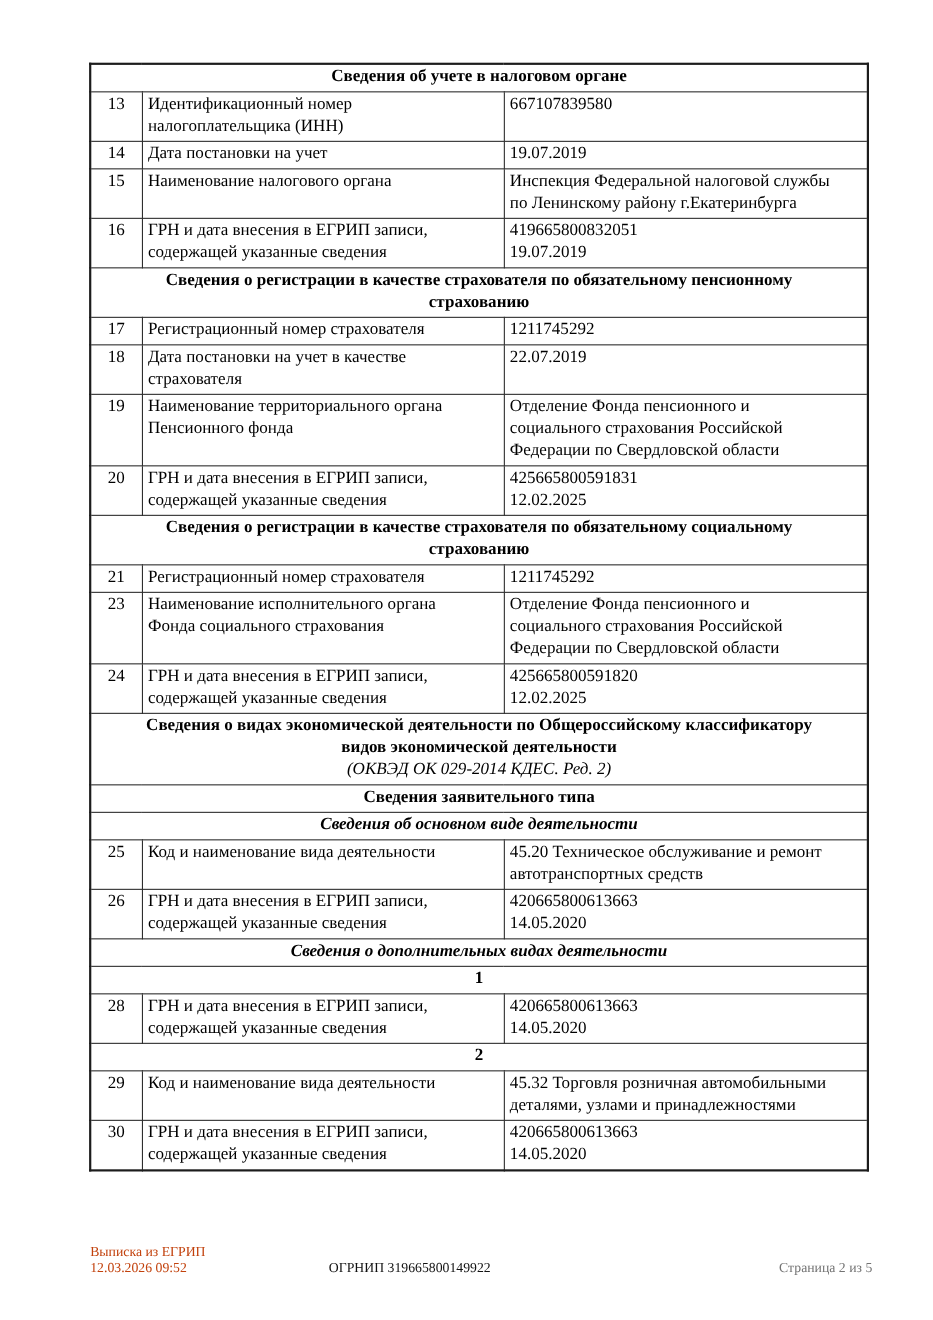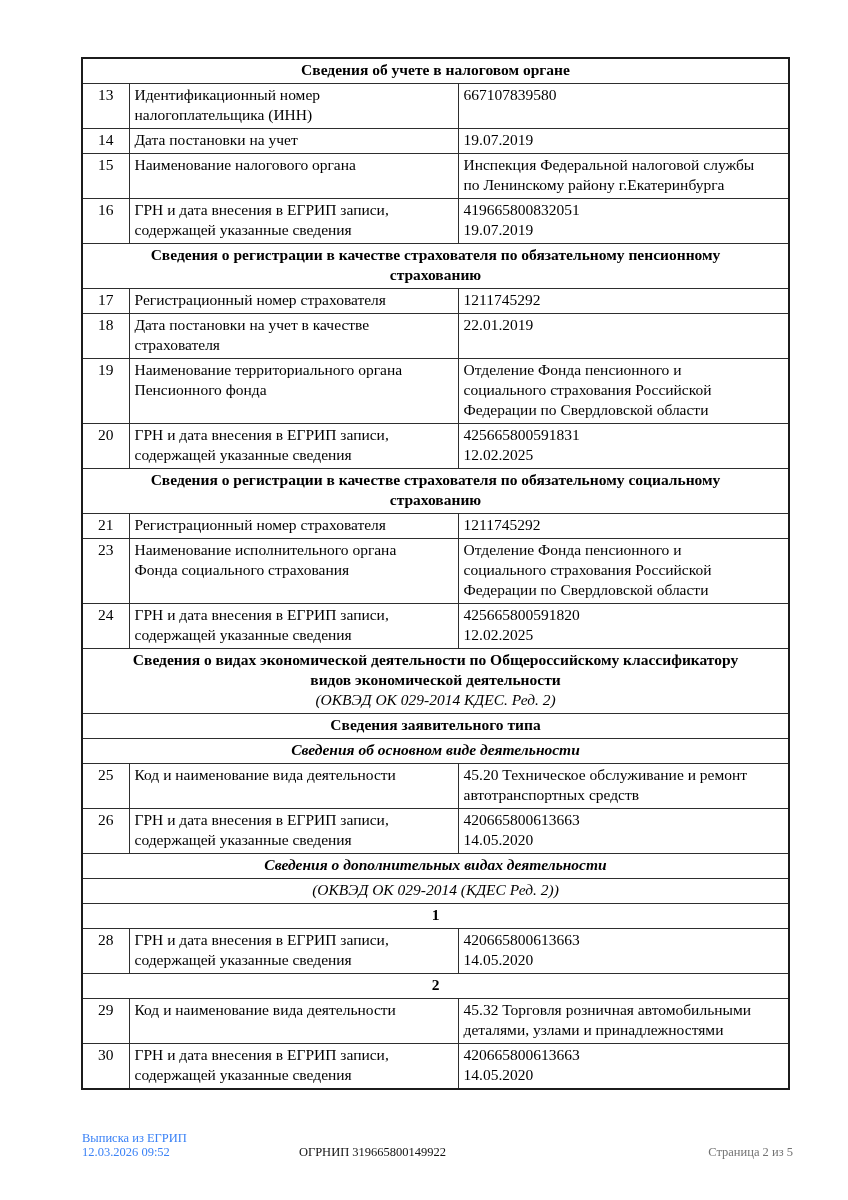--- a/index.html
+++ b/index.html
@@ -23,21 +23,21 @@
   .num-cell{text-align:center;padding-left:2px;padding-right:2px;}
   .section-cell{text-align:center;padding-top:2px;padding-bottom:3px;margin-left:22px;}
   .ln{white-space:nowrap;}
   .section-cell .ln{white-space:normal;}
   .bold{font-weight:700;}
   .italic{font-style:italic;font-weight:400;}
   .bold-italic{font-weight:700;font-style:italic;}
   .footer{position:absolute;left:0;top:0;width:848px;height:1200px;pointer-events:none;}
   .footer-left{
     position:absolute;left:82px;top:1132px;
-    font-size:12.5px;line-height:13.5px;color:#3b82f6;
+    font-size:12.5px;line-height:13.5px;color:#c2410c;
   }
   .footer-center{
     position:absolute;left:0;width:745px;top:1145px;text-align:center;
     font-size:12.5px;color:#111;
   }
   .footer-right{
     position:absolute;right:55px;top:1145px;text-align:right;
     font-size:12.5px;color:#737373;
   }
 </style>
@@ -111,21 +111,21 @@
           <div class="ln">1211745292</div>
         </td>
       </tr>
       <tr>
         <td class="num-cell">18</td>
         <td class="label-cell">
           <div class="ln">Дата постановки на учет в качестве</div>
           <div class="ln">страхователя</div>
         </td>
         <td class="value-cell">
-          <div class="ln">22.01.2019</div>
+          <div class="ln">22.07.2019</div>
         </td>
       </tr>
       <tr>
         <td class="num-cell">19</td>
         <td class="label-cell">
           <div class="ln">Наименование территориального органа</div>
           <div class="ln">Пенсионного фонда</div>
         </td>
         <td class="value-cell">
           <div class="ln">Отделение Фонда пенсионного и</div>
@@ -216,25 +216,20 @@
           <div class="ln">содержащей указанные сведения</div>
         </td>
         <td class="value-cell">
           <div class="ln">420665800613663</div>
           <div class="ln">14.05.2020</div>
         </td>
       </tr>
       <tr>
         <td colspan="3" class="section-cell">
           <div class="ln bold-italic">Сведения о дополнительных видах деятельности</div>
-        </td>
-      </tr>
-      <tr>
-        <td colspan="3" class="section-cell">
-          <div class="ln italic">(ОКВЭД ОК 029-2014 (КДЕС Ред. 2))</div>
         </td>
       </tr>
       <tr>
         <td colspan="3" class="section-cell">
           <div class="ln bold">1</div>
         </td>
       </tr>
       <tr>
         <td class="num-cell">28</td>
         <td class="label-cell">

